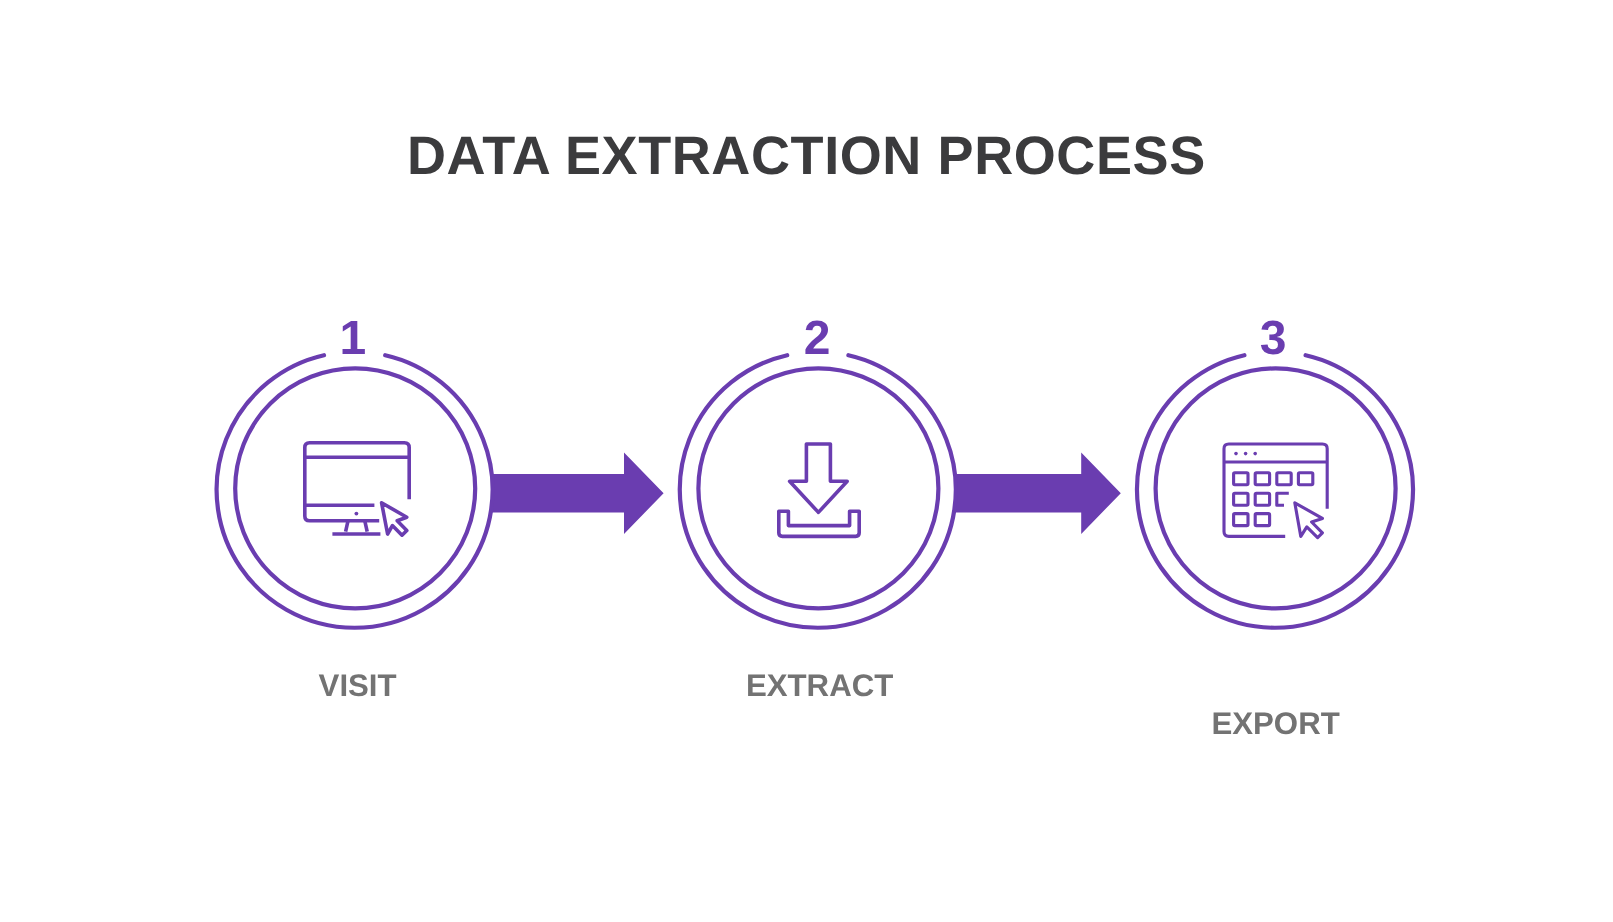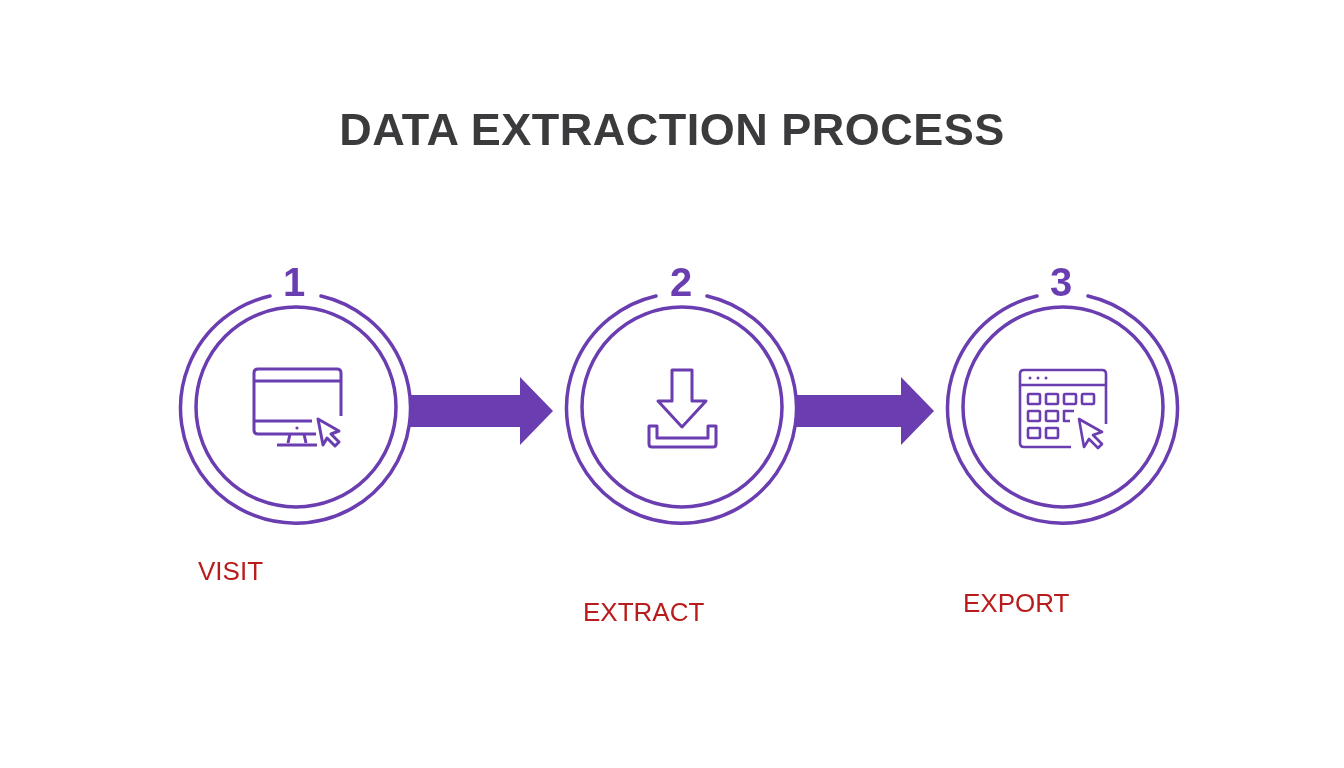--- a/index.html
+++ b/index.html
@@ -38,24 +38,24 @@
     width: 60px;
     text-align: center;
     font-size: 40px;
     font-weight: 700;
     color: #6A3DB0;
     line-height: 40px;
   }
   .step-label {
     position: absolute;
     width: 200px;
-    text-align: left;
+    text-align: center;
     font-size: 26px;
-    font-weight: 400;
-    color: #b91c1c;
+    font-weight: 700;
+    color: #737373;
     line-height: 30px;
   }
 </style>
 </head>
 <body>
 
 <div class="title">DATA EXTRACTION PROCESS</div>
 
 <svg class="diagram" width="1344" height="768" viewBox="0 0 1344 768" xmlns="http://www.w3.org/2000/svg">
 
@@ -119,14 +119,14 @@
       <path d="M 1079 419 L 1102 432 L 1093 435 L 1102 444 L 1098 448 L 1089 439 L 1084 447 Z"></path>
     </g>
   </g>
 </svg>
 
 <div class="step-number" style="left:264px; top:262px;">1</div>
 <div class="step-number" style="left:651px; top:262px;">2</div>
 <div class="step-number" style="left:1031px; top:262px;">3</div>
 
 <div class="step-label" style="left:198px; top:556px;">VISIT</div>
-<div class="step-label" style="left:583px; top:556px;margin-top:41px;">EXTRACT</div>
+<div class="step-label" style="left:583px; top:556px;">EXTRACT</div>
 <div class="step-label" style="left:963px; top:588px;">EXPORT</div>
 
 </body></html>

